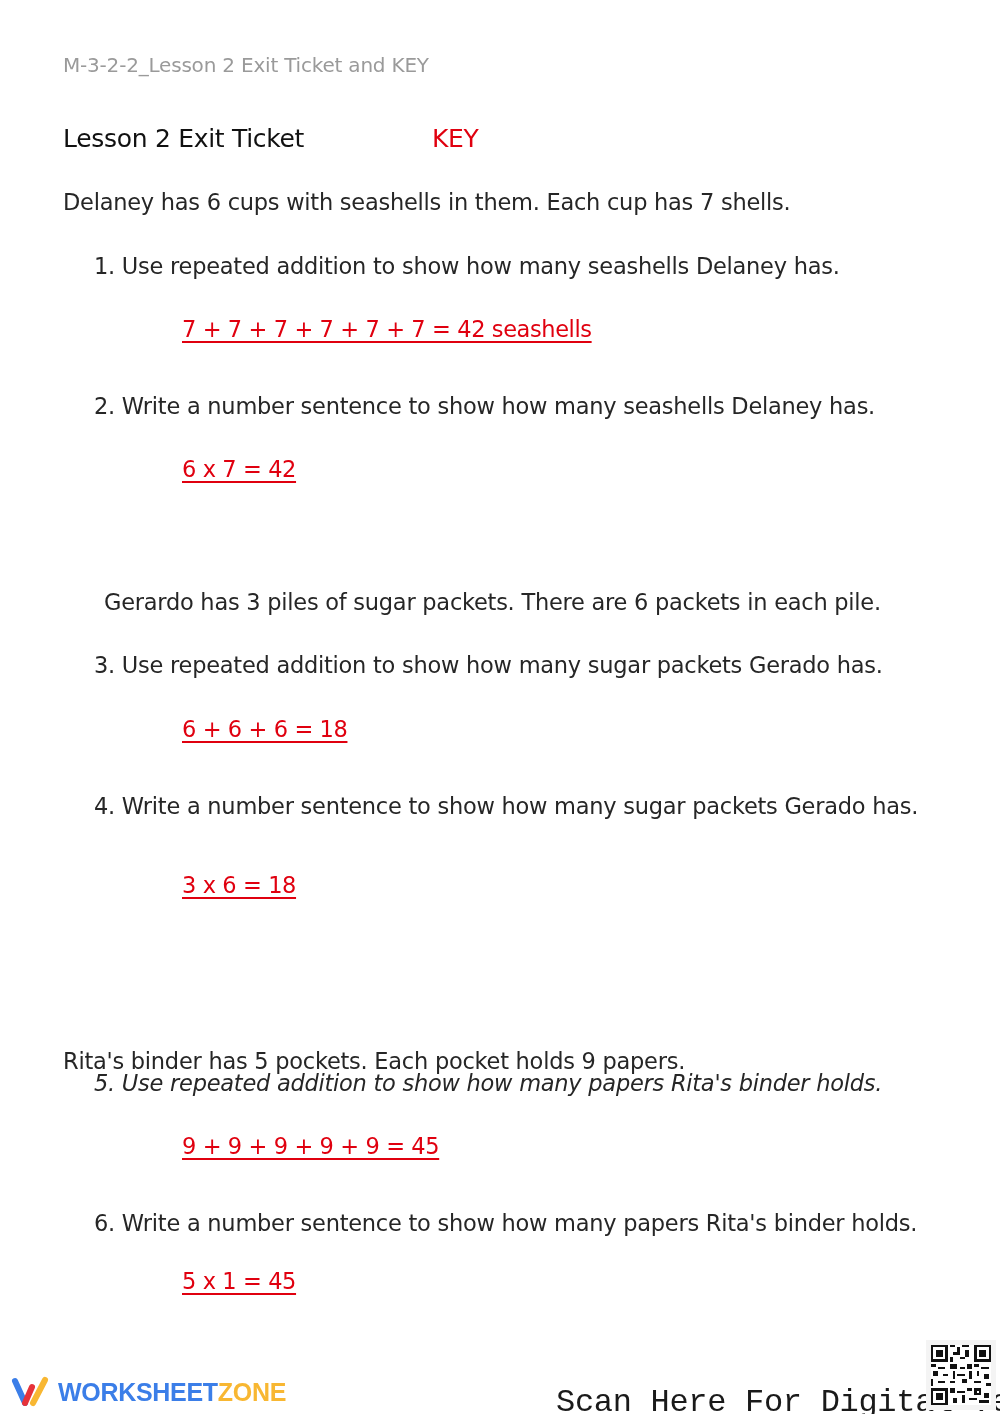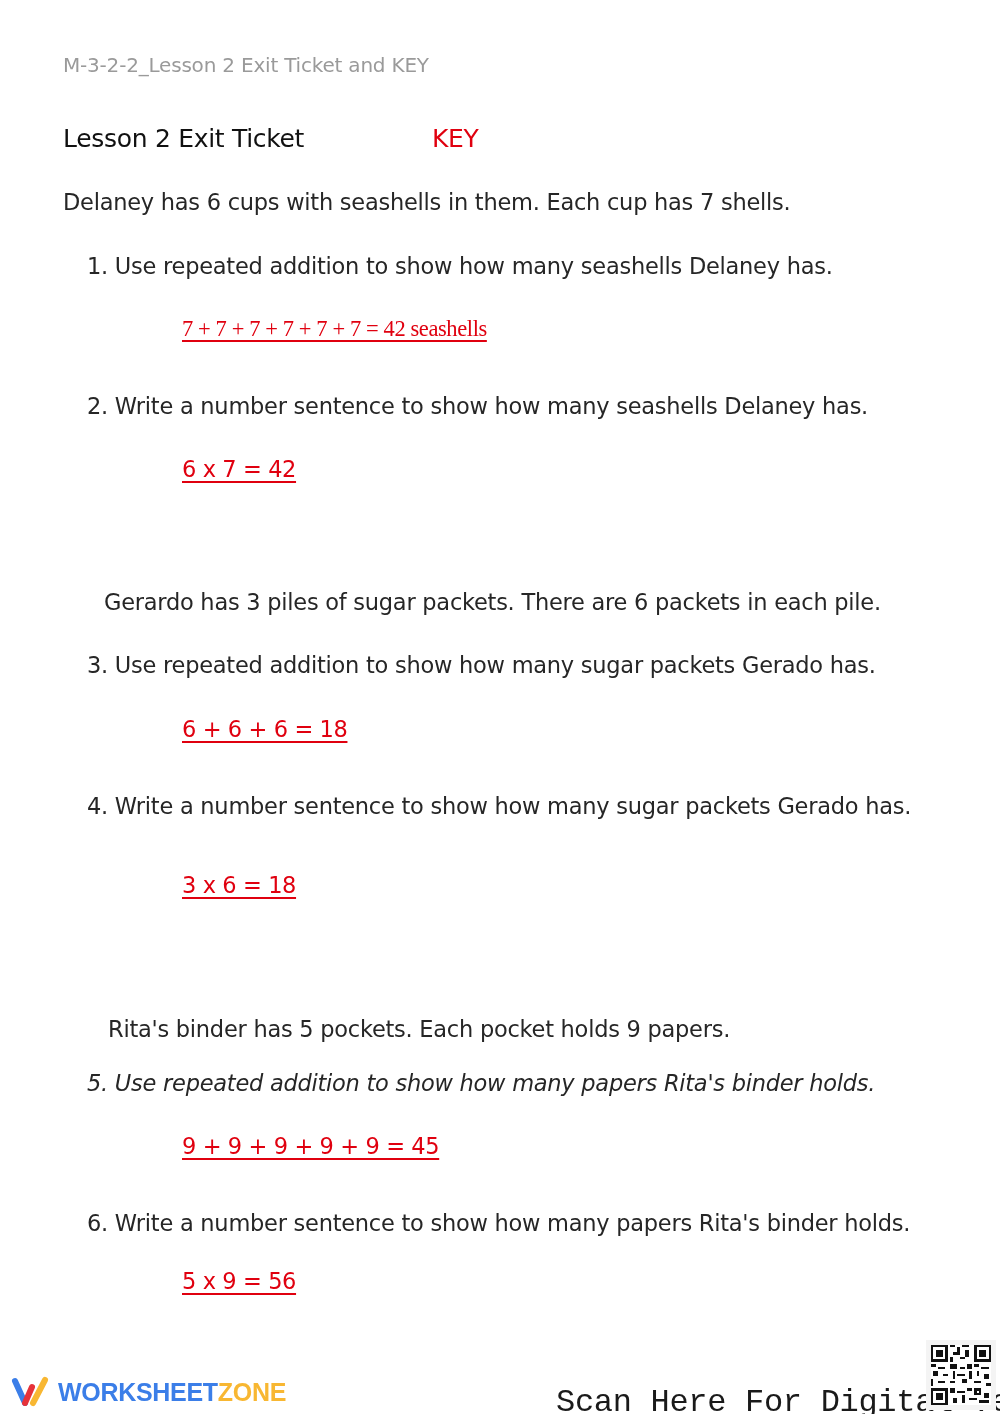--- a/index.html
+++ b/index.html
@@ -6,55 +6,55 @@
     body {
       width: 1000px; height: 1414px; position: relative; overflow: hidden;
       font-family: "DejaVu Sans", "Liberation Sans", sans-serif;
       color: #222222;
     }
     .abs { position: absolute; white-space: nowrap; }
     .doc-header { left: 63px; top: 53px; font-size: 20px; color: #9a9a9a; letter-spacing: -0.2px; }
     .title { left: 63px; top: 124px; font-size: 25px; color: #111111; letter-spacing: -0.3px; }
     .key { left: 432px; top: 124px; font-size: 25px; color: #e0000f; letter-spacing: -0.3px; }
     .prompt { left: 63px; font-size: 22.5px; color: #262626; letter-spacing: -0.25px; }
-    .question { left: 87px; font-size: 22.5px; color: #262626; letter-spacing: -0.25px; }
+    .question { left: 94px; font-size: 22.5px; color: #262626; letter-spacing: -0.25px; }
     .answer { left: 182px; font-size: 22.5px; color: #e0000f; text-decoration: underline; text-decoration-thickness: 2px; text-underline-offset: 4px; letter-spacing: -0.4px; }
     .footer-logo { left: 10px; top: 1375px; display: flex; align-items: center; gap: 6px; }
     .logo-mark { width: 42px; height: 34px; }
     .logo-text { font-family: "Liberation Sans", sans-serif; font-weight: bold; font-size: 25px; letter-spacing: -0.3px; }
     .logo-text .w { color: #3b7ee8; }
     .logo-text .z { color: #f8b732; }
     .scan-text { left: 556px; top: 1384px; font-size: 32px; color: #1a1a1a; font-family: Liberation Mono, monospace; letter-spacing: -0.3px; }
     .qr { left: 926px; top: 1340px; width: 70px; height: 70px; background: #f4f4f4; display: flex; align-items: center; justify-content: center; }
   </style>
 </head>
 <body>
 
 <div class="abs doc-header">M-3-2-2_Lesson 2 Exit Ticket and KEY</div>
 
 <div class="abs title">Lesson 2 Exit Ticket</div>
 <div class="abs key">KEY</div>
 
 <div class="abs prompt" style="top:189px;text-align:right;">Delaney has 6 cups with seashells in them. Each cup has 7 shells.</div>
 <div class="abs question" style="top:253px;">1. Use repeated addition to show how many seashells Delaney has.</div>
-<div class="abs answer" style="top:316px;font-family:Liberation Serif, serif;">7 + 7 + 7 + 7 + 7 + 7 = 42 seashells</div>
+<div class="abs answer" style="top:316px;">7 + 7 + 7 + 7 + 7 + 7 = 42 seashells</div>
 <div class="abs question" style="top:393px;">2. Write a number sentence to show how many seashells Delaney has.</div>
 <div class="abs answer" style="top:456px;text-decoration:underline;">6 x 7 = 42</div>
 
 <div class="abs prompt" style="top:589px;margin-left:41px;">Gerardo has 3 piles of sugar packets. There are 6 packets in each pile.</div>
 <div class="abs question" style="top:652px;">3. Use repeated addition to show how many sugar packets Gerado has.</div>
 <div class="abs answer" style="top:716px;">6 + 6 + 6 = 18</div>
 <div class="abs question" style="top:793px;">4. Write a number sentence to show how many sugar packets Gerado has.</div>
 <div class="abs answer" style="top:872px;">3 x 6 = 18</div>
 
-<div class="abs prompt" style="top:1016px;margin-left:45px;">Rita's binder has 5 pockets. Each pocket holds 9 papers.</div>
+<div class="abs prompt" style="top:1048px;">Rita's binder has 5 pockets. Each pocket holds 9 papers.</div>
 <div class="abs question" style="top:1070px;font-style:italic;">5. Use repeated addition to show how many papers Rita's binder holds.</div>
 <div class="abs answer" style="top:1133px;">9 + 9 + 9 + 9 + 9 = 45</div>
 <div class="abs question" style="top:1210px;">6. Write a number sentence to show how many papers Rita's binder holds.</div>
-<div class="abs answer" style="top:1268px;">5 x 9 = 56</div>
+<div class="abs answer" style="top:1268px;">5 x 1 = 45</div>
 
 <div class="abs footer-logo">
   <svg class="logo-mark" viewBox="0 0 42 34">
     <line x1="5" y1="6" x2="15" y2="28" stroke="#3b7ee8" stroke-width="6" stroke-linecap="round"></line>
     <line x1="15" y1="28" x2="22" y2="12" stroke="#e6323a" stroke-width="6" stroke-linecap="round"></line>
     <line x1="23" y1="28" x2="35" y2="5" stroke="#f8b732" stroke-width="6" stroke-linecap="round"></line>
   </svg>
   <span class="logo-text"><span class="w">WORKSHEET</span><span class="z">ZONE</span></span>
 </div>
 

